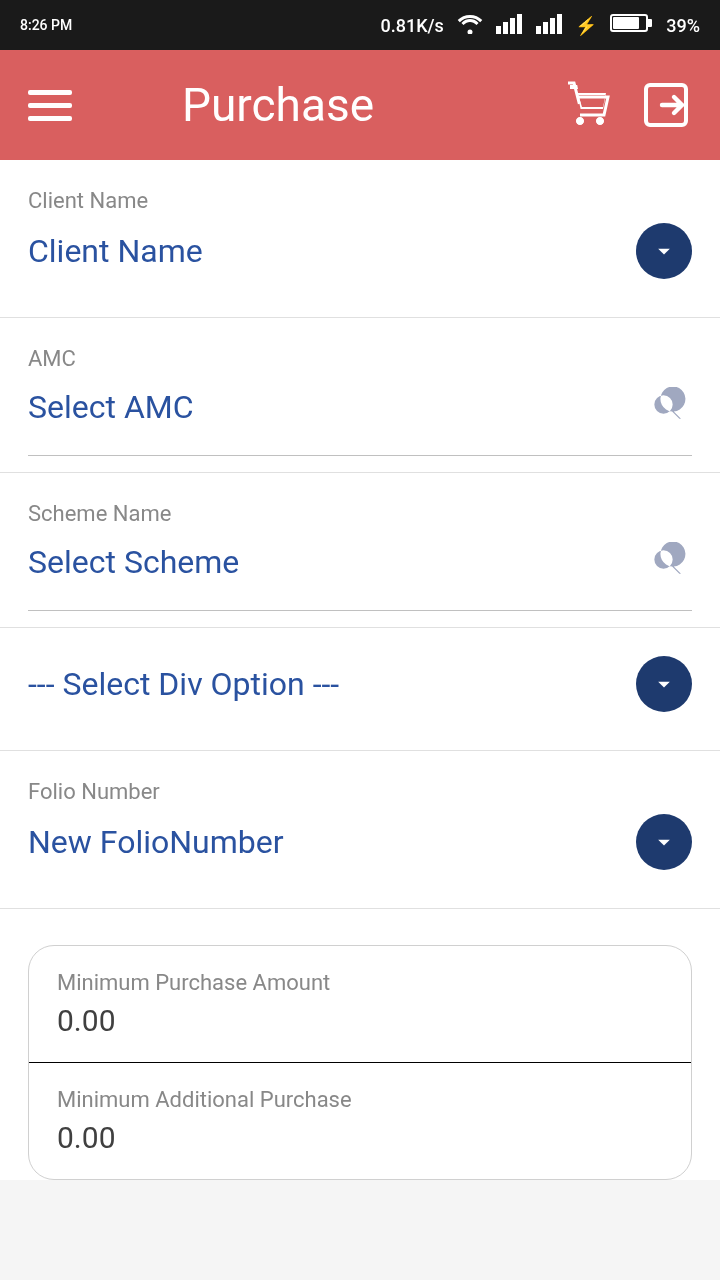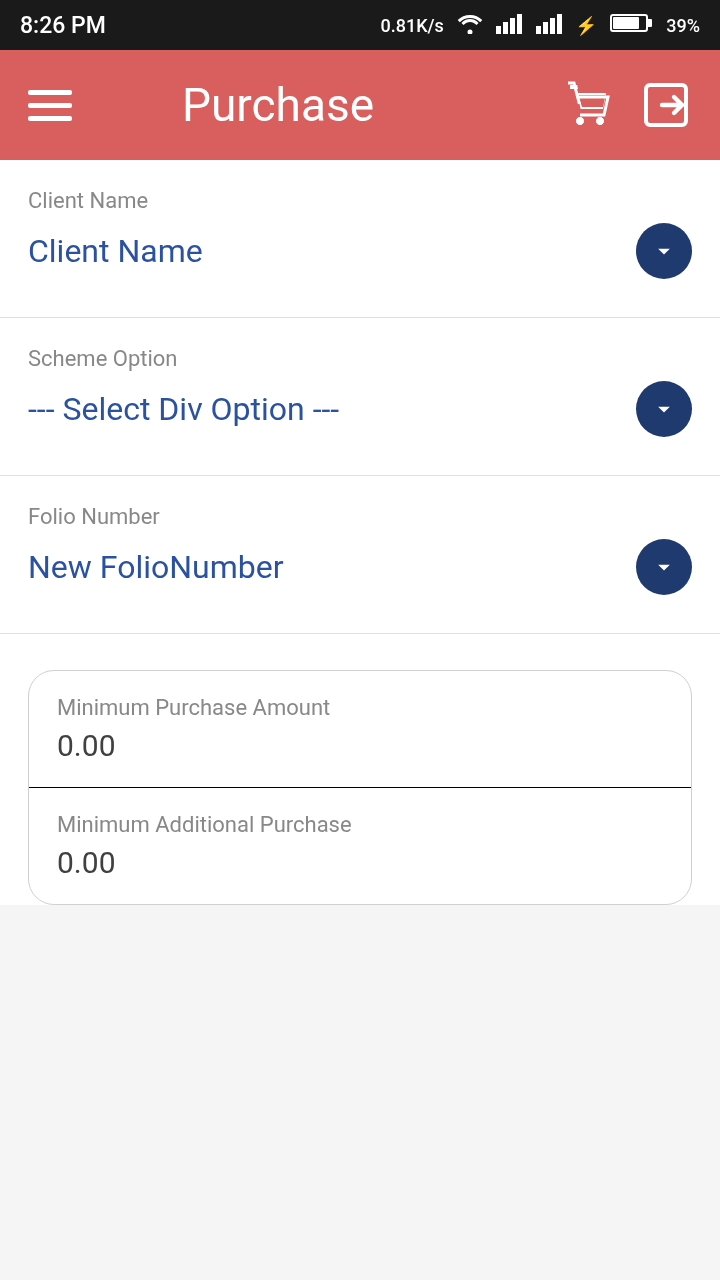--- a/index.html
+++ b/index.html
@@ -19,21 +19,21 @@
       height: 50px;
       background: #1a1a1a;
       display: flex;
       align-items: center;
       justify-content: space-between;
       padding: 0 20px;
       color: white;
       font-size: 22px;
       font-weight: 500;
     }
-    .status-left { font-size: 23px; font-weight: 500; }
+    .status-left { font-size: 14px; font-weight: 500; }
     .status-right {
       display: flex;
       align-items: center;
       gap: 12px;
       font-size: 18px;
       justify-content: flex-end;
     }
     .wifi-icon, .signal-icon, .battery-icon { display: inline-block; }
 
     
@@ -257,24 +257,47 @@
     <div class="field-row">
       <span class="field-value">Client Name</span>
       <div class="dropdown-btn">
         <svg viewBox="0 0 24 24">
             <path d="M7 10l5 5 5-5z"></path>
           </svg>
       </div>
     </div>
   </div>
 
-
-
-  <div class="field-group">
-    <div class="field-label">Scheme Option</div>
+  <div class="field-group">
+    <div class="field-label">AMC</div>
+    <div class="field-row">
+      <span class="field-value">Select AMC</span>
+      <div class="search-icon-wrap">
+        <svg viewBox="0 0 24 24">
+          <path d="M21 19l-4.35-4.35A7.5 7.5 0 1 0 15.65 14.65L20 19l1 1-1-1zM10.5 16a5.5 5.5 0 1 1 0-11 5.5 5.5 0 0 1 0 11z"></path>
+        </svg>
+      </div>
+    </div>
+    <div class="field-underline"></div>
+  </div>
+
+  <div class="field-group">
+    <div class="field-label">Scheme Name</div>
+    <div class="field-row">
+      <span class="field-value">Select Scheme</span>
+      <div class="search-icon-wrap">
+        <svg viewBox="0 0 24 24" fill="#a0a8c0">
+          <path d="M21 19l-4.35-4.35A7.5 7.5 0 1 0 15.65 14.65L20 19l1 1-1-1zM10.5 16a5.5 5.5 0 1 1 0-11 5.5 5.5 0 0 1 0 11z"></path>
+        </svg>
+      </div>
+    </div>
+    <div class="field-underline"></div>
+  </div>
+
+  <div class="field-group">
     <div class="field-row">
       <span class="field-value">--- Select Div Option ---</span>
       <div class="dropdown-btn">
         <svg viewBox="0 0 24 24">
             <path d="M7 10l5 5 5-5z"></path>
           </svg>
       </div>
     </div>
   </div>
 

